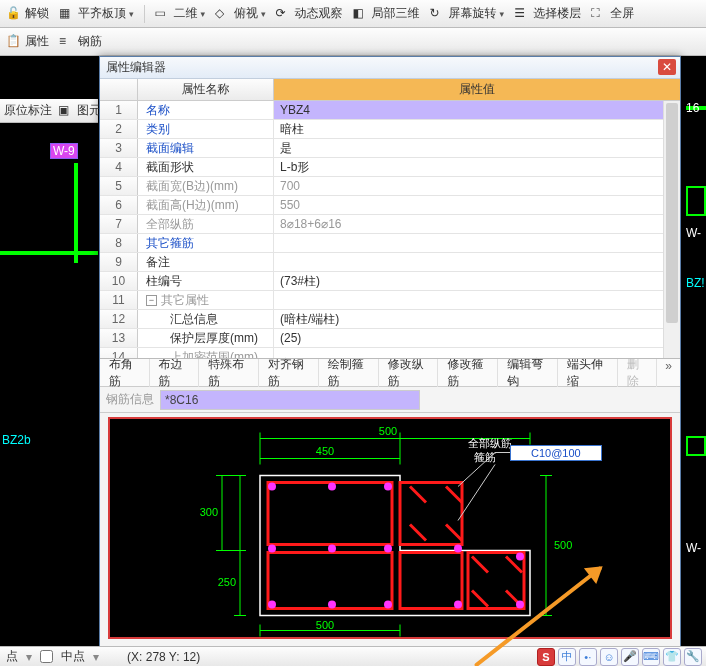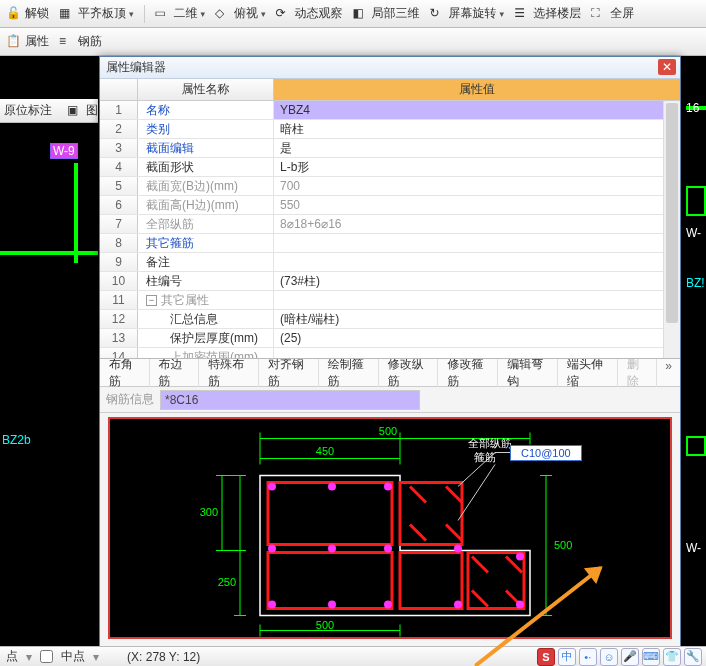--- a/index.html
+++ b/index.html
@@ -5,21 +5,21 @@
   * { box-sizing: border-box; margin: 0; padding: 0; font-family: "Microsoft YaHei", SimSun, sans-serif; font-size: 12px; }
   body { width: 706px; height: 666px; background: #000; overflow: hidden; position: relative; }
 
   .top-toolbar { position: absolute; top: 0; left: 0; right: 0; height: 28px; background: linear-gradient(#fdfdfd,#e8e8e8); border-bottom: 1px solid #bbb; display: flex; align-items: center; padding: 0 6px; gap: 10px; }
   .top-toolbar2 { position: absolute; top: 28px; left: 0; right: 0; height: 28px; background: linear-gradient(#fdfdfd,#e8e8e8); border-bottom: 1px solid #bbb; display: flex; align-items: center; padding: 0 6px; gap: 10px; }
   .tb-item { display: flex; align-items: center; gap: 3px; color: #333; cursor: pointer; white-space: nowrap; }
   .tb-sep { width: 1px; height: 18px; background: #ccc; }
   .ico { width: 16px; height: 16px; display: inline-block; }
   .caret { font-size: 9px; color: #555; }
 
-  .left-toolbar { position: absolute; top: 99px; left: 0; width: 98px; height: 24px; background: linear-gradient(#fdfdfd,#e8e8e8); border-bottom: 1px solid #bbb; display:flex; align-items:center; padding:0 4px; gap:15px;}
+  .left-toolbar { position: absolute; top: 99px; left: 0; width: 98px; height: 24px; background: linear-gradient(#fdfdfd,#e8e8e8); border-bottom: 1px solid #bbb; display:flex; align-items:center; padding:0 4px; gap:6px;}
 
   .cad-left { position: absolute; top: 123px; left: 0; width: 98px; bottom: 20px; background: #000; }
   .cad-right { position: absolute; top: 56px; right: 0; width: 20px; bottom: 20px; background: #000; }
   .cad-left-obj1 { position:absolute; top:20px; left:50px; color:#fff; border:1px solid #8b5cf6; padding:0 2px; background:#d946ef; }
   .cad-left-line { position:absolute; top:40px; left:74px; width:4px; height:100px; background:#0f0;}
   .cad-left-hline { position:absolute; top:128px; left:0; width:98px; height:4px; background:#0f0;}
   .cad-left-obj2 { position:absolute; top:310px; left:2px; color:#00ffff;}
 
   .status-bar { position: absolute; bottom: 0; left: 0; right: 0; height: 20px; background: linear-gradient(#fdfdfd,#e8e8e8); border-top:1px solid #bbb; display:flex; align-items:center; padding:0 6px; gap:8px; color:#333;}
   .status-right { position:absolute; right:4px; display:flex; gap:3px; align-items:center;}
@@ -54,21 +54,21 @@
   .rebar-info { height:26px; display:flex; align-items:center; padding:0 6px; gap:6px; background:#f4f4f4; border-bottom:1px solid #ccc;}
   .rebar-label { color:#999;}
   .rebar-input { flex:0 0 260px; height:20px; border:1px solid #ccc; padding:0 4px; background:#c4b5fd; color:#444;}
 
   .canvas-wrap { flex:1; padding:4px 8px 8px 8px; background:#f4f4f4;}
   .canvas { width:100%; height:100%; background:#000; border:2px solid #d83b3b; position:relative;}
 
   .arrow { position:absolute; top:245px; left:365px; width:160px; height:4px; background:#f59a27; transform-origin:left center; transform:rotate(-38deg); z-index:30; border-radius:2px;}
   .arrow::after { content:""; position:absolute; right:-2px; top:-8px; border-left:16px solid #f59a27; border-top:10px solid transparent; border-bottom:10px solid transparent;}
 
-  .edit-box { position:absolute; background:#fff; color:#1a4fc7; border:1px solid #3a74d0; padding:0 10px; height:16px; line-height:14px; font-size:11px;}
+  .edit-box { position:absolute; background:#fff; color:#1a4fc7; border:1px solid #3a74d0; padding:0 20px; height:16px; line-height:14px; font-size:11px;}
 
   svg.section { position:absolute; top:0; left:0; width:100%; height:100%;}
   .dim-text { fill:#0f0; font-size:11px;}
   .white-text { fill:#fff; font-size:11px;}
 
   .scrollbar-v { position:absolute; right:0; top:22px; bottom:0; width:17px; background:#f0f0f0; border-left:1px solid #ddd;}
   .scroll-thumb { position:absolute; left:2px; right:2px; top:2px; height:220px; background:#cfcfcf; border-radius:2px;}
 </style>
 </head>
 <body>

